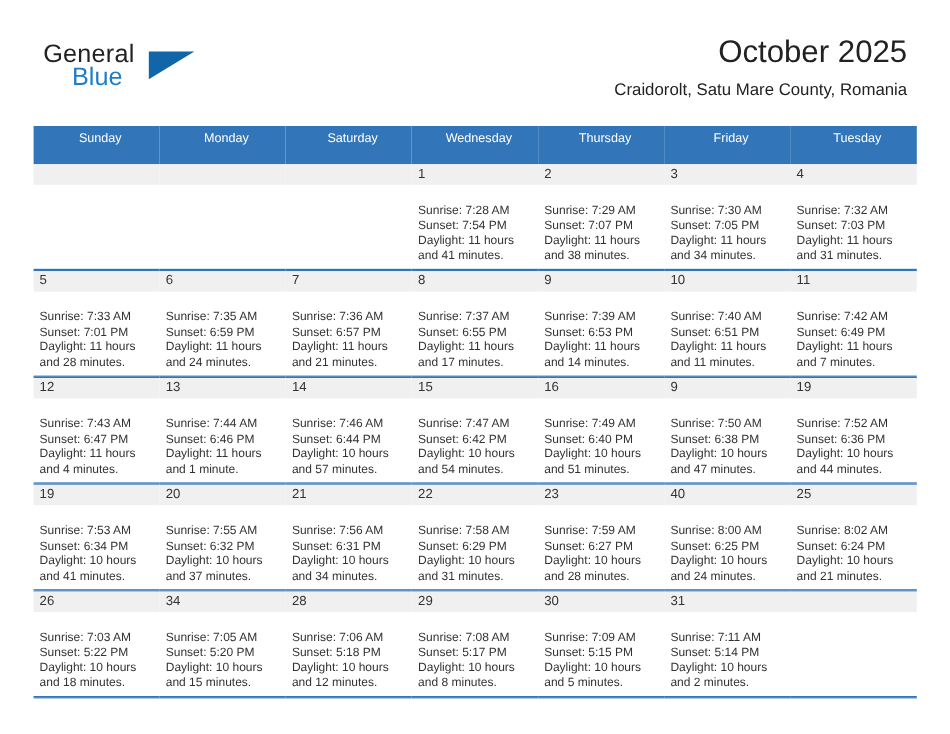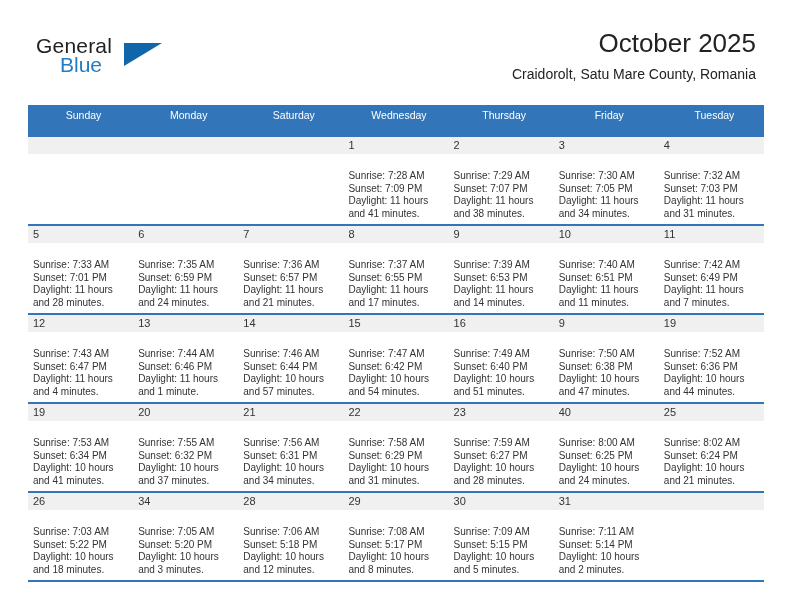--- a/index.html
+++ b/index.html
@@ -207,21 +207,21 @@
                 <div></div>
                 <div></div>
               </div>
             </div>
           </td>
           <td>
             <div class="cell">
               <div class="daynum-band">1</div>
               <div class="cell-body">
                 <div>Sunrise: 7:28 AM</div>
-                <div>Sunset: 7:09 PM</div>
+                <div>Sunset: 7:54 PM</div>
                 <div>Daylight: 11 hours</div>
                 <div>and 41 minutes.</div>
               </div>
             </div>
           </td>
           <td>
             <div class="cell">
               <div class="daynum-band">2</div>
               <div class="cell-body">
                 <div>Sunrise: 7:29 AM</div>
@@ -503,21 +503,21 @@
               </div>
             </div>
           </td>
           <td>
             <div class="cell">
               <div class="daynum-band">34</div>
               <div class="cell-body">
                 <div>Sunrise: 7:05 AM</div>
                 <div>Sunset: 5:20 PM</div>
                 <div>Daylight: 10 hours</div>
-                <div>and 3 minutes.</div>
+                <div>and 15 minutes.</div>
               </div>
             </div>
           </td>
           <td>
             <div class="cell">
               <div class="daynum-band">28</div>
               <div class="cell-body">
                 <div>Sunrise: 7:06 AM</div>
                 <div>Sunset: 5:18 PM</div>
                 <div>Daylight: 10 hours</div>

